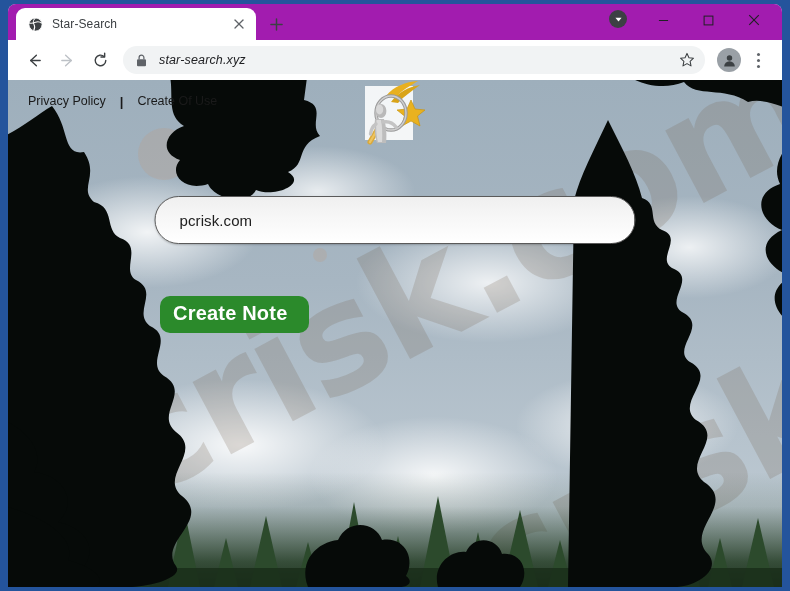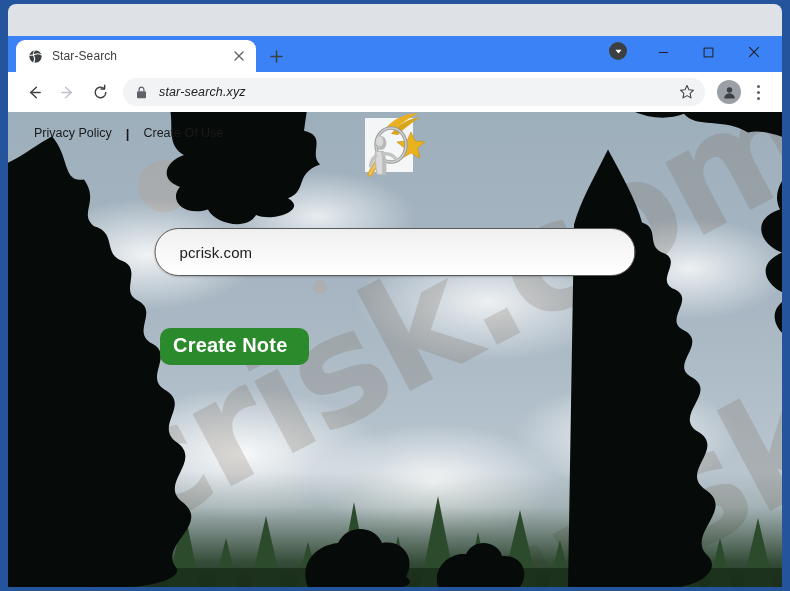--- a/index.html
+++ b/index.html
@@ -34,26 +34,25 @@
     background: #dee1e6;
     border-radius: 8px 8px 0 0;
     overflow: hidden;
     display: flex;
     flex-direction: column;
   }
 
   
   #tab-strip {
     height: 36px;
-    background: #3b82f6;
+    background: #a21caf;
     display: flex;
     align-items: flex-end;
     position: relative;
     flex: 0 0 36px;
-    margin-top: 32px;
   }
 
   #tab-active {
     margin-left: 8px;
     width: 240px;
     height: 32px;
     background: #ffffff;
     border-radius: 9px 9px 0 0;
     display: flex;
     align-items: center;
@@ -259,21 +258,21 @@
   #foreground-trees svg { position: absolute; left: 0; top: 0; width: 100%; height: 100%; }
 
   
   #page-ui {
     position: absolute;
     inset: 0;
   }
 
   #legal-links {
     position: absolute;
-    left: 18px;
+    left: 12px;
     top: 12px;
     display: flex;
     align-items: center;
     gap: 0px;
     z-index: 5;
   }
   .legal-link {
     font-size: 12.5px;
     color: #1a1a1a;
     text-decoration: none;

